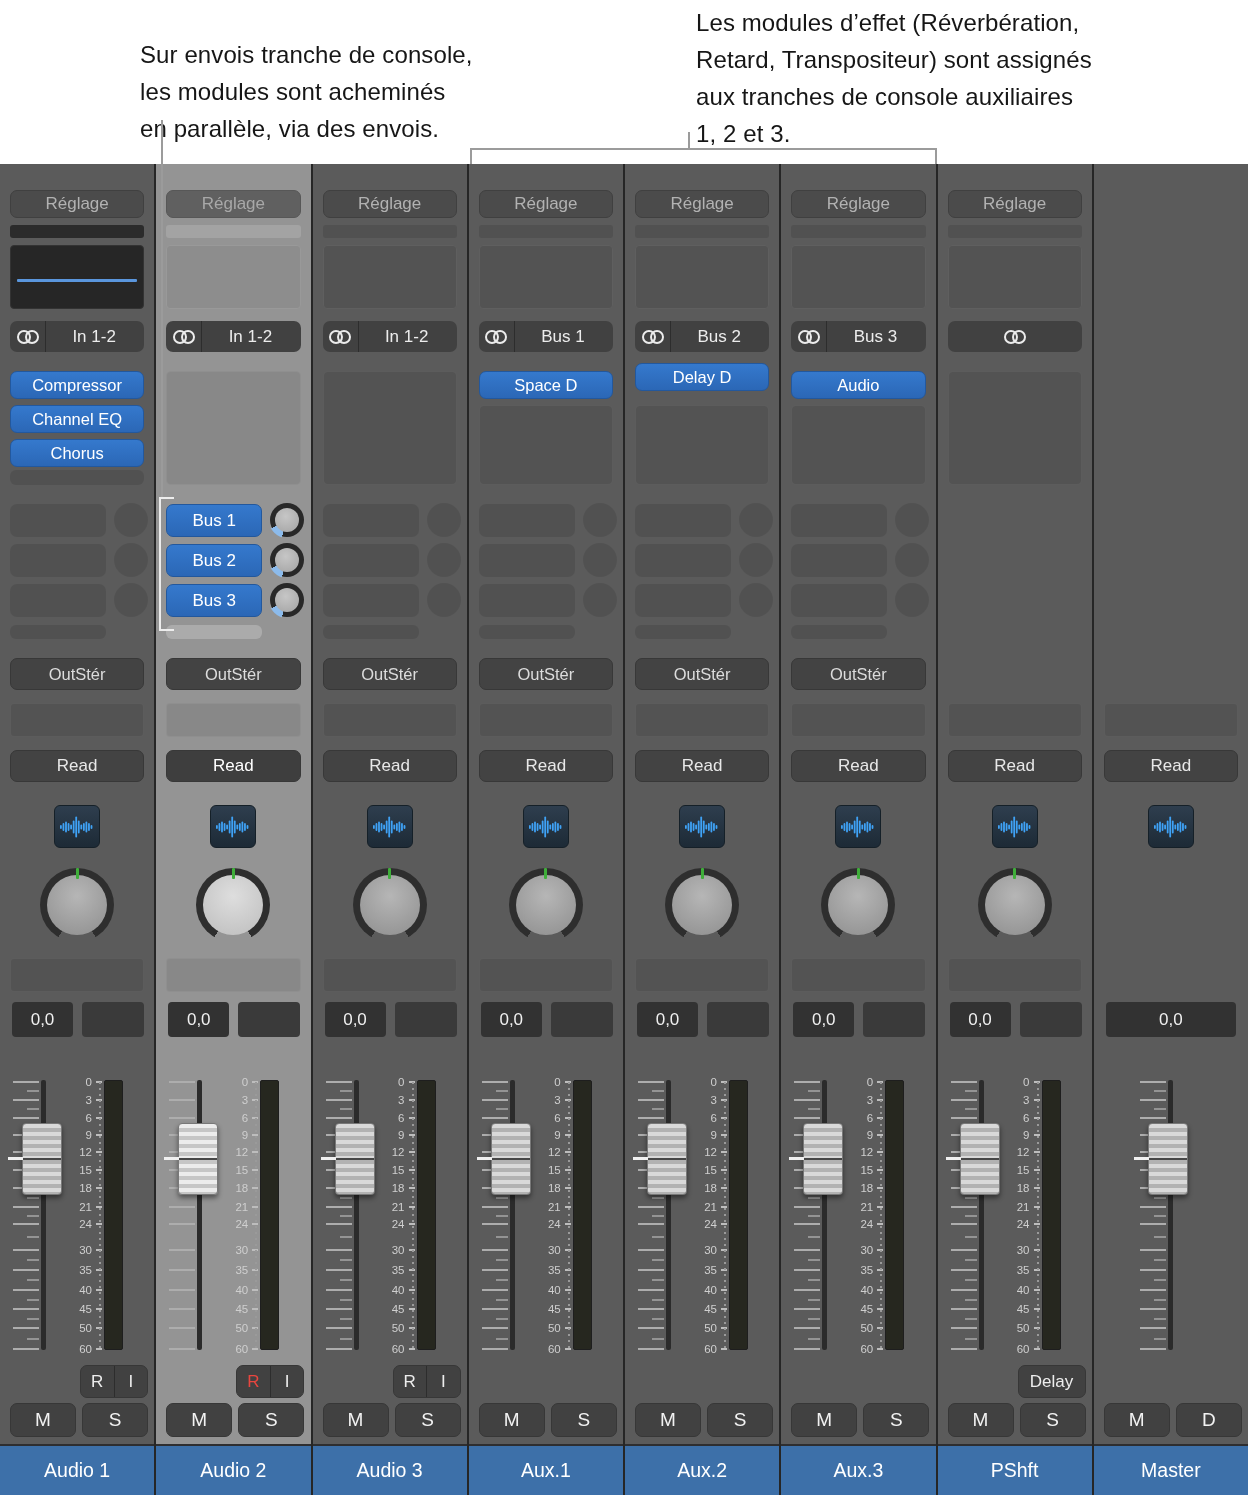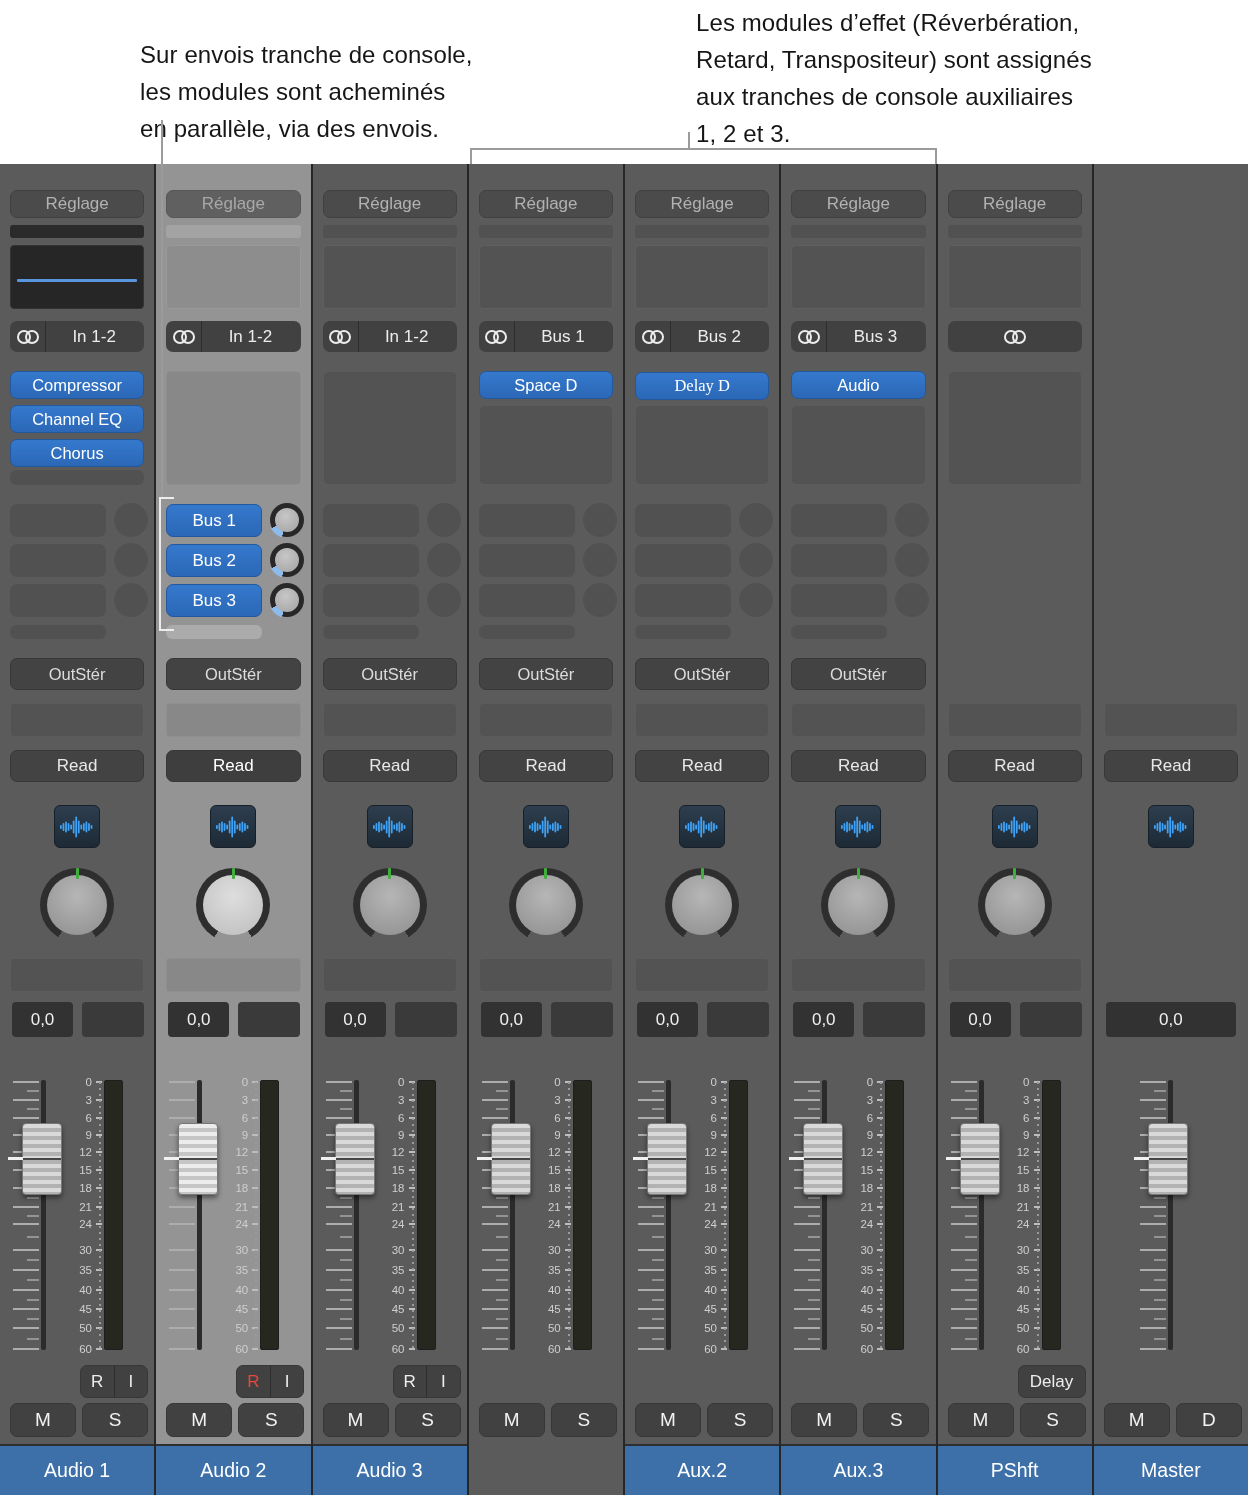--- a/index.html
+++ b/index.html
@@ -635,33 +635,34 @@
         <div class="tickL" style="top: 273px;"></div>
         <div class="flabel" style="top: 267px;">60</div>
         <div class="tickR" style="top: 273px;"></div>
         <div class="dotcol"></div>
         <div class="meter"></div>
         <div class="cap"></div>
         <div class="fmark"></div>
       </div>
       <div class="ms-btn m-btn fc">M</div>
       <div class="ms-btn s-btn fc">S</div>
+      <div class="name-bar fc">Aux.1</div>
     </div>
     <div class="strip">
       <div class="settings-btn fc">Réglage</div>
       <div class="thin-bar"></div>
       <div class="eq-box"></div>
       <div class="input-row">
         <div class="icon-cell" style="position: static;">
           <div class="circle" style="position: static;"></div>
           <div class="circle c2" style="position: static;"></div>
         </div>
         <div class="input-label" style="position: static;">Bus 2</div>
       </div>
-      <div class="plugin fc" style="top: 208px; font-family: Liberation Serif, serif;">Delay D</div>
+      <div class="plugin fc" style="top: 199px;">Delay D</div>
       <div class="bigbox" style="top: 241px; height: 80px;"></div>
       <div class="send-slot" style="top: 340px;"></div>
       <div class="send-circle" style="top: 339px;"></div>
       <div class="send-slot" style="top: 380px;"></div>
       <div class="send-circle" style="top: 379px;"></div>
       <div class="send-slot" style="top: 420px;"></div>
       <div class="send-circle" style="top: 419px;"></div>
       <div class="send-thin"></div>
       <div class="out-btn fc">OutStér</div>
       <div class="box2"></div>

